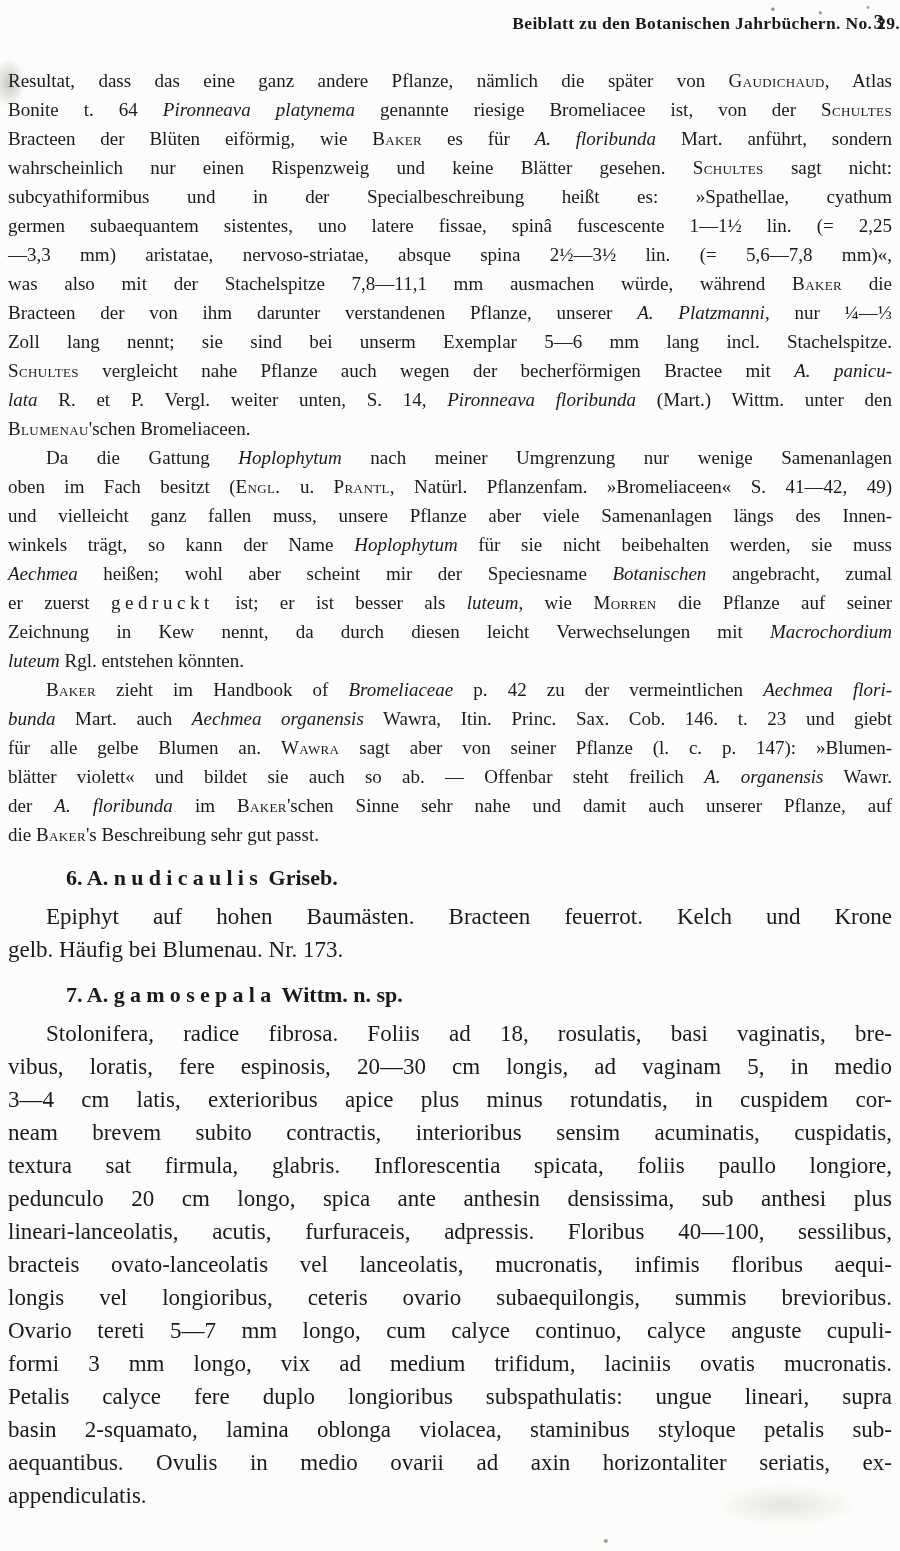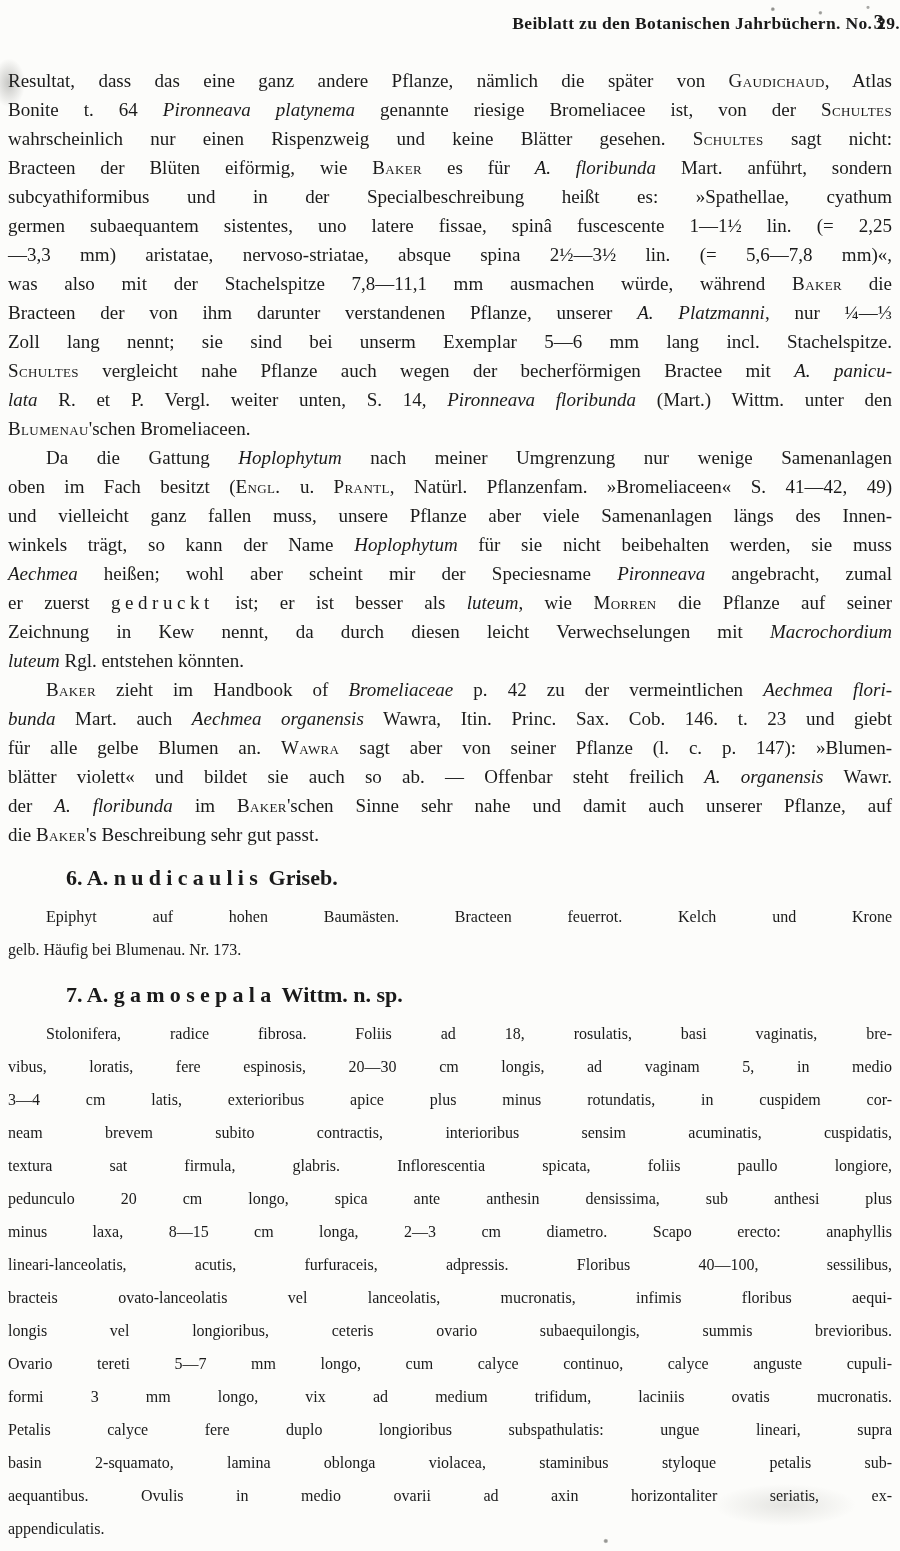--- a/index.html
+++ b/index.html
@@ -39,21 +39,21 @@
     width: 884px;
   }
   .para .line {
     text-align: justify;
     text-align-last: justify;
     white-space: normal;
   }
   .para .line.last { text-align-last: left; }
   .para.indent .line.first { text-indent: 38px; }
   .para.small .line { font-size: 19px; line-height: 29px; }
-  .para.large .line { font-size: 16px; line-height: 33px; }
+  .para.large .line { font-size: 23px; line-height: 33px; }
   .heading { margin: 13px 0 7px 58px; }
   .heading .line {
     font-size: 22px;
     line-height: 31px;
     font-weight: bold;
     text-align: center;
     text-align-last: left;
   }
   .i  { font-style: italic; }
   .sc { font-variant: small-caps; letter-spacing: 0.02em; }
@@ -88,38 +88,38 @@
 
   <div class="running-head">
     <div class="rh-title">Beiblatt zu den Botanischen Jahrbüchern.  No. 29.</div>
     <div class="rh-page">3</div>
   </div>
 
   <div class="body-col">
       <div class="para small">
         <div class="line first"><span>Resultat, dass das eine ganz andere Pflanze, nämlich die später von </span><span class="sc">Gaudichaud</span><span>, Atlas</span></div>
         <div class="line"><span>Bonite t. 64 </span><span class="i">Pironneava platynema</span><span> genannte riesige Bromeliacee ist, von der </span><span class="sc">Schultes</span></div>
+        <div class="line"><span>Bracteen der Blüten eiförmig, wie </span><span class="sc">Baker</span><span> es für </span><span class="i">A. floribunda</span><span> Mart. anführt, sondern</span></div>
         <div class="line"><span>wahrscheinlich nur einen Rispenzweig und keine Blätter gesehen. </span><span class="sc">Schultes</span><span> sagt nicht:</span></div>
-        <div class="line"><span>Bracteen der Blüten eiförmig, wie </span><span class="sc">Baker</span><span> es für </span><span class="i">A. floribunda</span><span> Mart. anführt, sondern</span></div>
         <div class="line"><span>subcyathiformibus und in der Specialbeschreibung heißt es: »Spathellae, cyathum</span></div>
         <div class="line"><span>germen subaequantem sistentes, uno latere fissae, spinâ fuscescente 1—1½ lin. (= 2,25</span></div>
         <div class="line"><span>—3,3 mm) aristatae, nervoso-striatae, absque spina 2½—3½ lin. (= 5,6—7,8 mm)«,</span></div>
         <div class="line"><span>was also mit der Stachelspitze 7,8—11,1 mm ausmachen würde, während </span><span class="sc">Baker</span><span> die</span></div>
         <div class="line"><span>Bracteen der von ihm darunter verstandenen Pflanze, unserer </span><span class="i">A. Platzmanni</span><span>, nur ¼—⅓</span></div>
         <div class="line"><span>Zoll lang nennt; sie sind bei unserm Exemplar 5—6 mm lang incl. Stachelspitze.</span></div>
         <div class="line"><span class="sc">Schultes</span><span> vergleicht nahe Pflanze auch wegen der becherförmigen Bractee mit </span><span class="i">A. panicu-</span></div>
         <div class="line"><span class="i">lata</span><span> R. et P.  Vergl. weiter unten, S. 14, </span><span class="i">Pironneava floribunda</span><span> (Mart.) Wittm. unter den</span></div>
         <div class="line last"><span class="sc">Blumenau</span><span>'schen Bromeliaceen.</span></div>
       </div>
       <div class="para small indent">
         <div class="line first"><span>Da die Gattung </span><span class="i">Hoplophytum</span><span> nach meiner Umgrenzung nur wenige Samenanlagen</span></div>
         <div class="line"><span>oben im Fach besitzt (</span><span class="sc">Engl.</span><span> u. </span><span class="sc">Prantl</span><span>, Natürl. Pflanzenfam. »Bromeliaceen« S. 41—42, 49)</span></div>
         <div class="line"><span>und vielleicht ganz fallen muss, unsere Pflanze aber viele Samenanlagen längs des Innen-</span></div>
         <div class="line"><span>winkels trägt, so kann der Name </span><span class="i">Hoplophytum</span><span> für sie nicht beibehalten werden, sie muss</span></div>
-        <div class="line"><span class="i">Aechmea</span><span> heißen; wohl aber scheint mir der Speciesname </span><span class="i">Pironneava</span><span> angebracht, zumal</span></div>
+        <div class="line"><span class="i">Aechmea</span><span> heißen; wohl aber scheint mir der Speciesname </span><span class="i">Botanischen</span><span> angebracht, zumal</span></div>
         <div class="line"><span>er zuerst </span><span class="g">gedruckt</span><span> ist; er ist besser als </span><span class="i">luteum</span><span>, wie </span><span class="sc">Morren</span><span> die Pflanze auf seiner</span></div>
         <div class="line"><span>Zeichnung in Kew nennt, da durch diesen leicht Verwechselungen mit </span><span class="i">Macrochordium</span></div>
         <div class="line last"><span class="i">luteum</span><span> Rgl. entstehen könnten.</span></div>
       </div>
       <div class="para small indent">
         <div class="line first"><span class="sc">Baker</span><span> zieht im Handbook of </span><span class="i">Bromeliaceae</span><span> p. 42 zu der vermeintlichen </span><span class="i">Aechmea flori-</span></div>
         <div class="line"><span class="i">bunda</span><span> Mart. auch </span><span class="i">Aechmea organensis</span><span> Wawra, Itin. Princ. Sax. Cob. 146. t. 23 und giebt</span></div>
         <div class="line"><span>für alle gelbe Blumen an.  </span><span class="sc">Wawra</span><span> sagt aber von seiner Pflanze (l. c. p. 147): »Blumen-</span></div>
         <div class="line"><span>blätter violett« und bildet sie auch so ab. — Offenbar steht freilich </span><span class="i">A. organensis</span><span> Wawr.</span></div>
         <div class="line"><span>der </span><span class="i">A. floribunda</span><span> im </span><span class="sc">Baker</span><span>'schen Sinne sehr nahe und damit auch unserer Pflanze, auf</span></div>
@@ -135,21 +135,20 @@
       <div class="heading">
         <div class="line first last"><span class="b">7. A. </span><span class="b g">gamosepala</span><span class="b"> Wittm. n. sp.</span></div>
       </div>
       <div class="para large indent">
         <div class="line first"><span>Stolonifera, radice fibrosa.  Foliis ad 18, rosulatis, basi vaginatis, bre-</span></div>
         <div class="line"><span>vibus, loratis, fere espinosis, 20—30 cm longis, ad vaginam 5, in medio</span></div>
         <div class="line"><span>3—4 cm latis, exterioribus apice plus minus rotundatis, in cuspidem cor-</span></div>
         <div class="line"><span>neam brevem subito contractis, interioribus sensim acuminatis, cuspidatis,</span></div>
         <div class="line"><span>textura sat firmula, glabris.  Inflorescentia spicata, foliis paullo longiore,</span></div>
         <div class="line"><span>pedunculo 20 cm longo, spica ante anthesin densissima, sub anthesi plus</span></div>
-        <div class="line"><span>minus laxa, 8—15 cm longa, 2—3 cm diametro.  Scapo erecto: anaphyllis</span></div>
         <div class="line"><span>lineari-lanceolatis, acutis, furfuraceis, adpressis.  Floribus 40—100, sessilibus,</span></div>
         <div class="line"><span>bracteis ovato-lanceolatis vel lanceolatis, mucronatis, infimis floribus aequi-</span></div>
         <div class="line"><span>longis vel longioribus, ceteris ovario subaequilongis, summis brevioribus.</span></div>
         <div class="line"><span>Ovario tereti 5—7 mm longo, cum calyce continuo, calyce anguste cupuli-</span></div>
         <div class="line"><span>formi 3 mm longo, vix ad medium trifidum, laciniis ovatis mucronatis.</span></div>
         <div class="line"><span>Petalis calyce fere duplo longioribus subspathulatis: ungue lineari, supra</span></div>
         <div class="line"><span>basin 2-squamato, lamina oblonga violacea, staminibus styloque petalis sub-</span></div>
         <div class="line"><span>aequantibus.  Ovulis in medio ovarii ad axin horizontaliter seriatis, ex-</span></div>
         <div class="line last"><span>appendiculatis.</span></div>
       </div>

